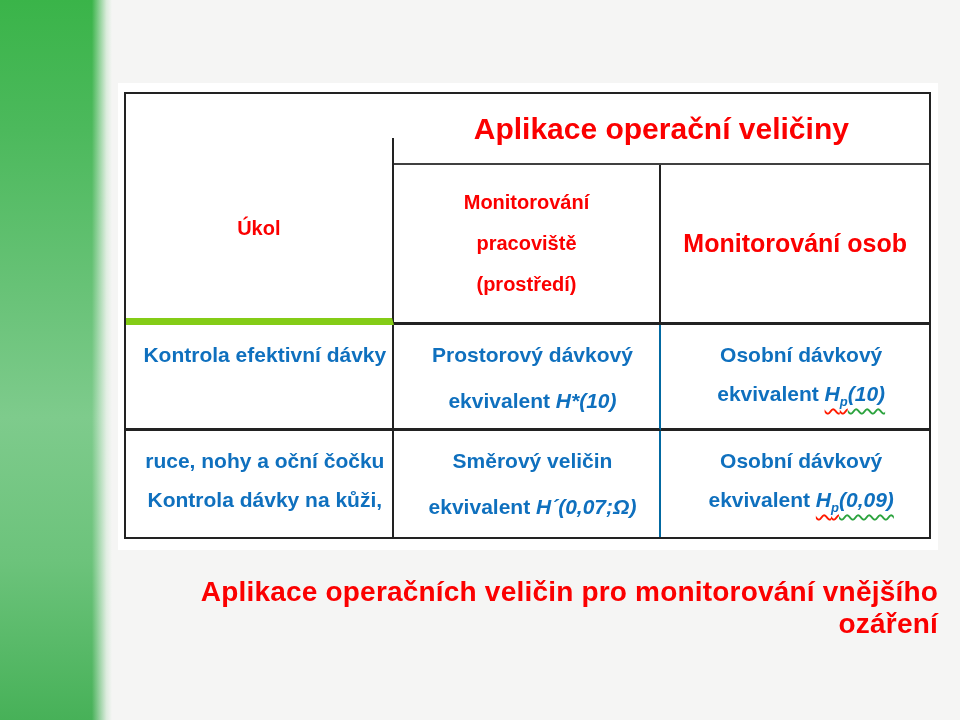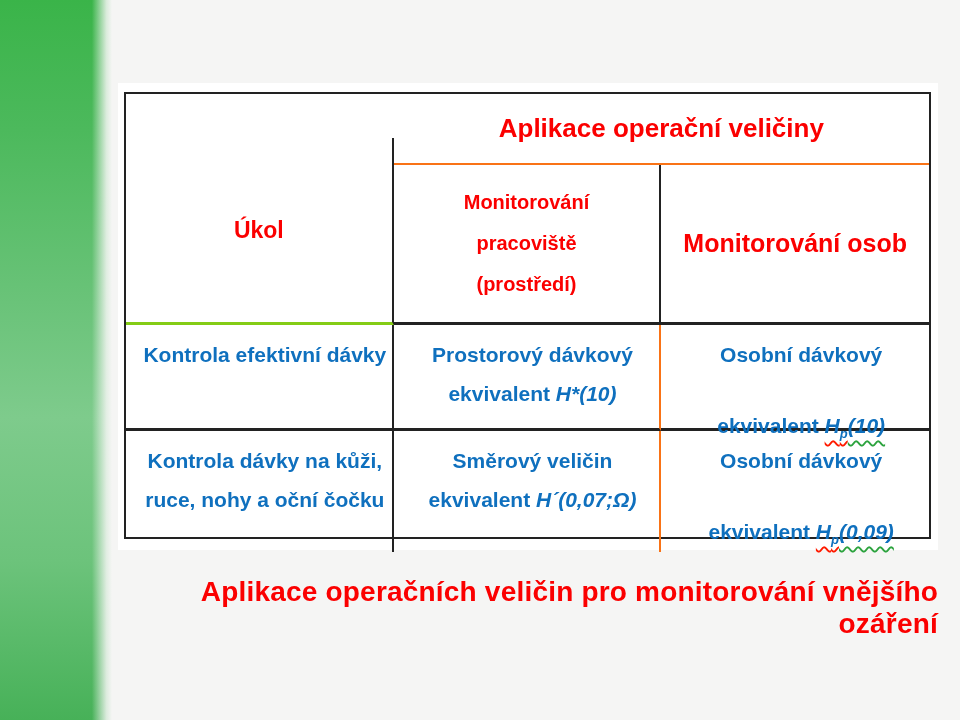--- a/index.html
+++ b/index.html
@@ -45,36 +45,36 @@
     background: #ffffff;
     font-weight: bold;
   }
   .cell {
     box-sizing: border-box;
     display: flex; flex-direction: column;
     align-items: center; justify-content: center;
     text-align: center;
   }
   .hdr { color: #fb0000; }
-  .c-task   { grid-column: 1; grid-row: 1 / 3; border-right: 2px solid #222; border-bottom: 3px solid #84cc16; font-size: 23px; margin-top: 44px; }
-  .c-group  { grid-column: 2 / 4; grid-row: 1; border-bottom: 2px solid #f97316; font-size: 26px; }
+  .c-task   { grid-column: 1; grid-row: 1 / 3; border-right: 2px solid #222; border-bottom: 7px solid #84cc16; font-size: 20px; margin-top: 44px; }
+  .c-group  { grid-column: 2 / 4; grid-row: 1; border-bottom: 2px solid #404040; font-size: 30px; }
   .c-work   { grid-column: 2; grid-row: 2; border-right: 2px solid #222; border-bottom: 3px solid #222; font-size: 20px; line-height: 2.05; }
   .c-pers   { grid-column: 3; grid-row: 2; border-bottom: 3px solid #222; font-size: 25px; }
 
   .b {
     justify-content: flex-start;
     padding-top: 11px;
     color: #0f70be;
     font-size: 21px;
     line-height: 1.85;
     padding-left: 12px;
   }
   .col1 { grid-column: 1; border-right: 2px solid #222; }
-  .col2 { grid-column: 2; border-right: 2px solid #f97316; }
-  .col3 { grid-column: 3; gap: 32px; }
+  .col2 { grid-column: 2; border-right: 2px solid #0369a1; gap: 7px; }
+  .col3 { grid-column: 3; }
   .row3 { grid-row: 3; border-bottom: 3px solid #222; }
   .row4 { grid-row: 4; }
 
   .fm { font-style: italic; }
   .fm sub { font-size: 0.62em; line-height: 0; }
   .sq-red {
     text-decoration-line: underline;
     text-decoration-style: wavy;
     text-decoration-color: #ff1a00;
     text-decoration-thickness: 2px;
@@ -136,22 +136,22 @@
     <div class="cell b col2 row3">
       <div>Prostorový dávkový</div>
       <div><span>ekvivalent </span><span class="fm">H*(10)</span></div>
     </div>
     <div class="cell b col3 row3">
       <div>Osobní dávkový</div>
       <div><span>ekvivalent </span><span class="fm sq-red"><span>H</span><sub>p</sub></span><span class="fm sq-green">(10)</span></div>
     </div>
 
     <div class="cell b col1 row4">
+      <div>ruce, nohy a oční čočku</div>
       <div>Kontrola dávky na kůži,</div>
-      <div>ruce, nohy a oční čočku</div>
     </div>
     <div class="cell b col2 row4">
       <div>Směrový veličin</div>
       <div><span>ekvivalent </span><span class="fm">H´(0,07;Ω)</span></div>
     </div>
     <div class="cell b col3 row4">
       <div>Osobní dávkový</div>
       <div><span>ekvivalent </span><span class="fm sq-red"><span>H</span><sub>p</sub></span><span class="fm sq-green">(0,09)</span></div>
     </div>
 

